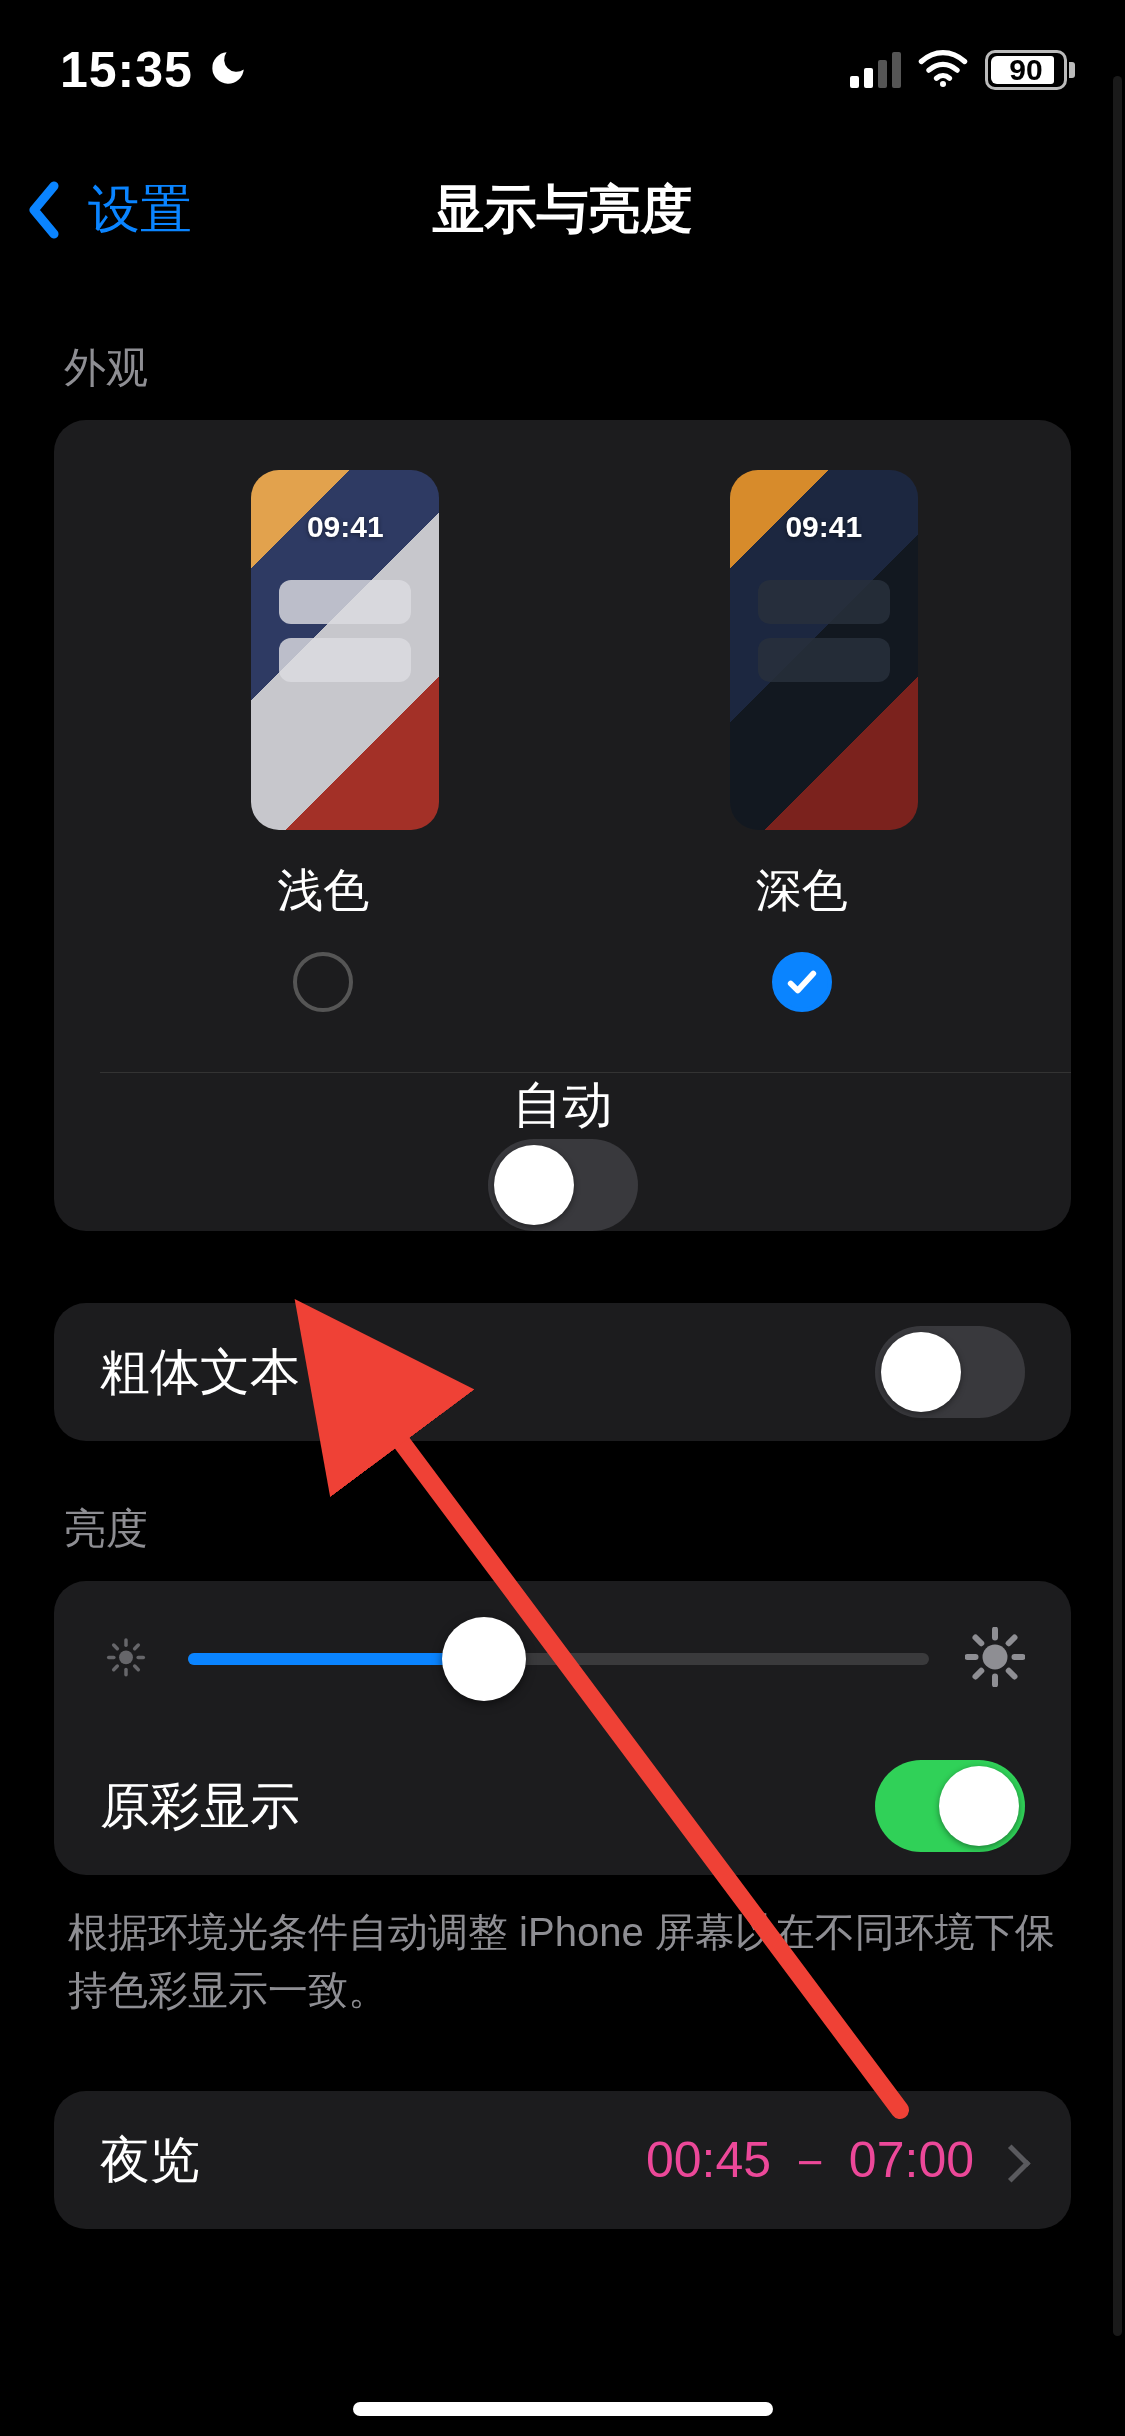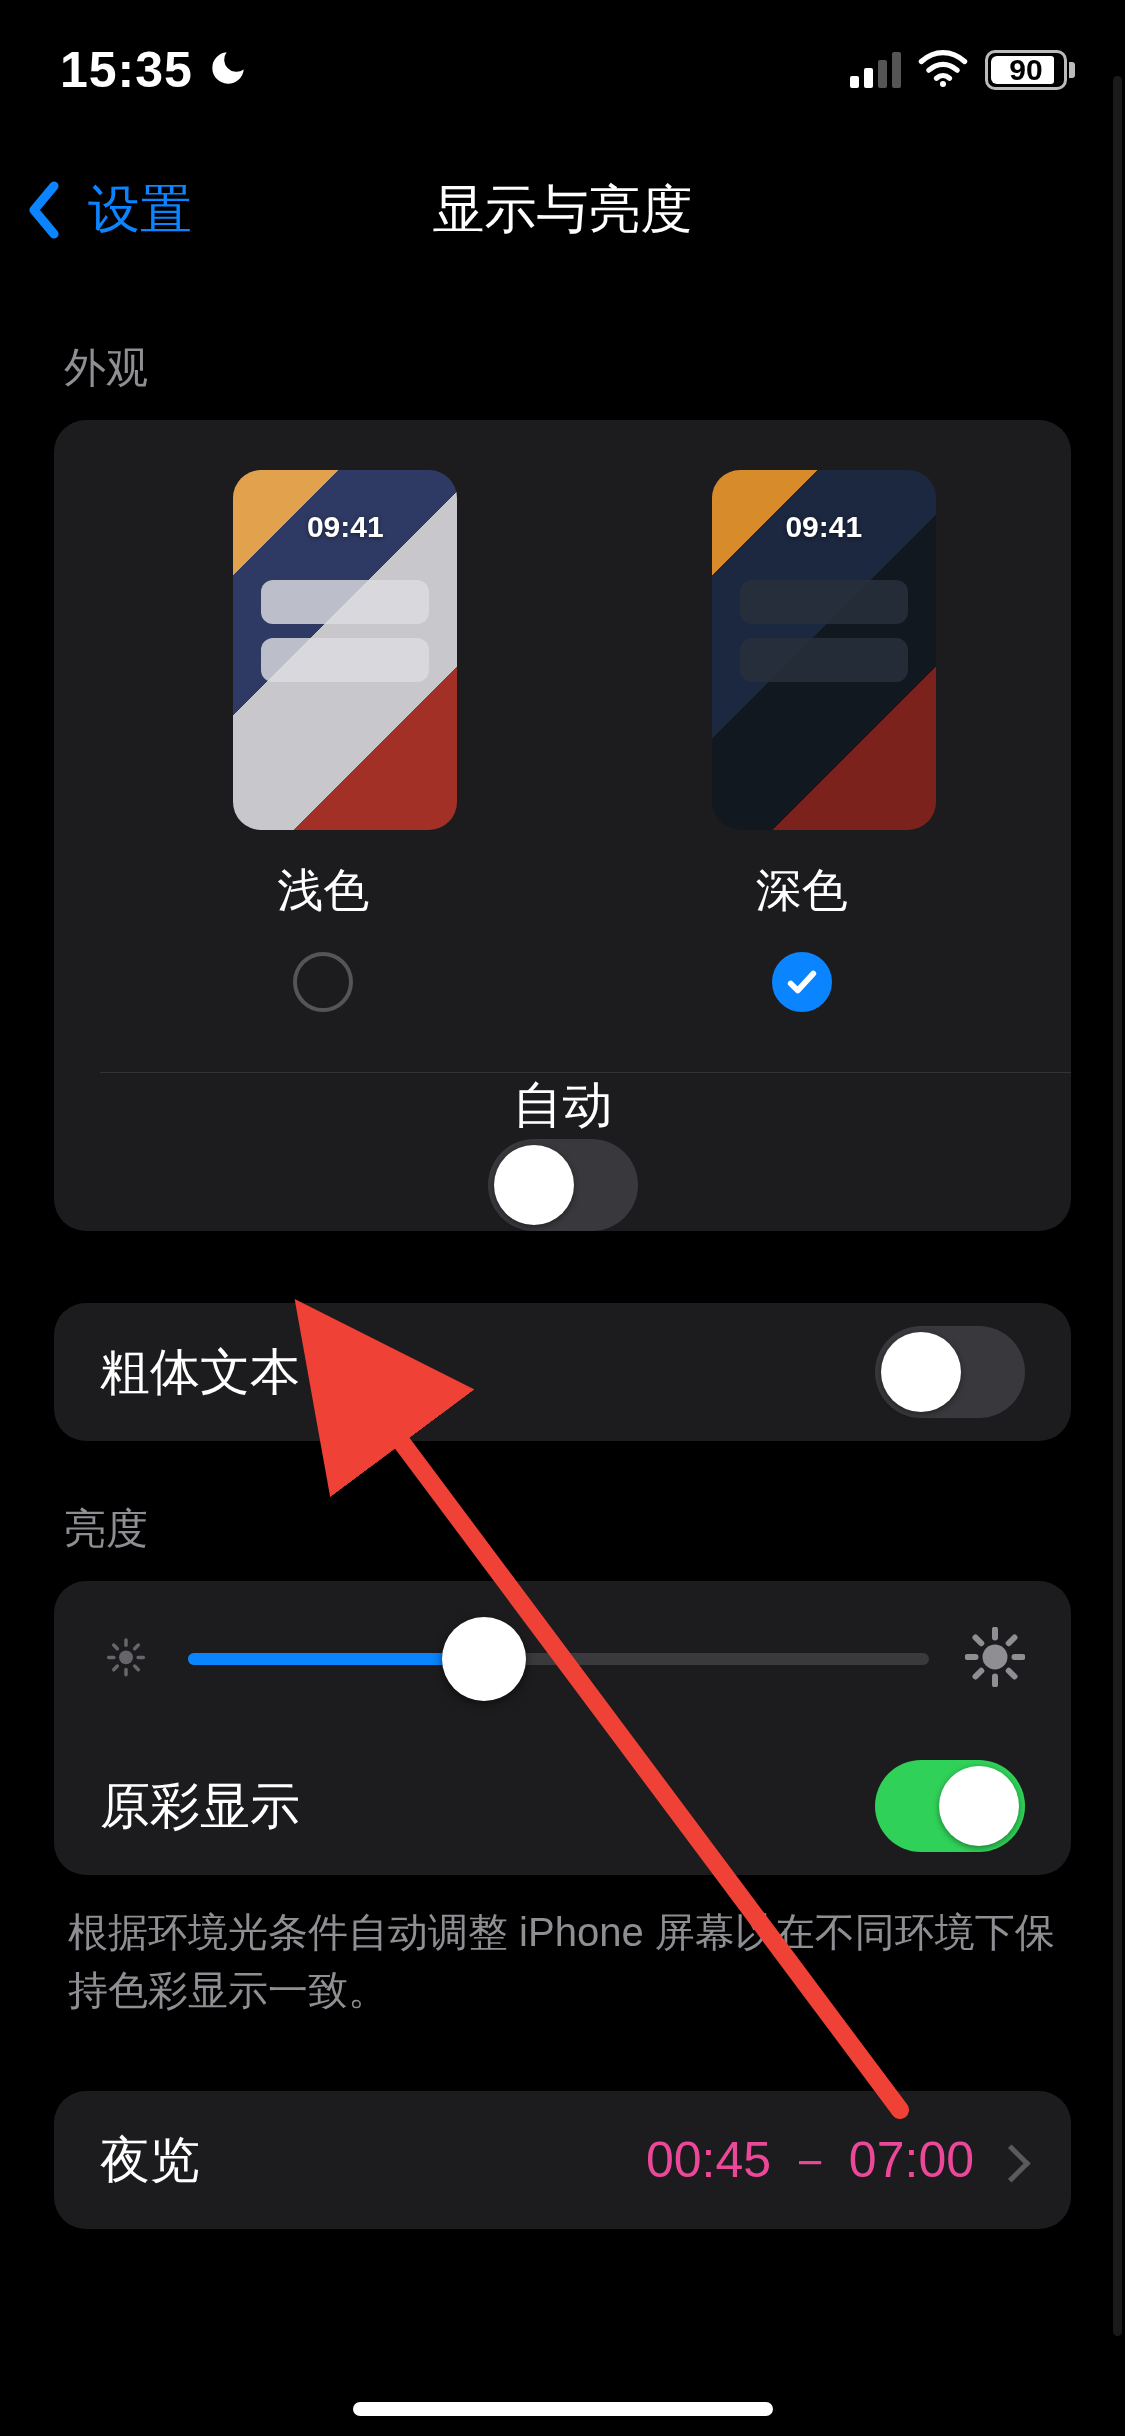--- a/index.html
+++ b/index.html
@@ -23,40 +23,40 @@
   .battery .fill { height: 100%; background: #fff; border-radius: 6px 3px 3px 6px; }
   .battery .pct { position: absolute; left: 0; right: 0; text-align: center;
                   font-size: 30px; font-weight: 700; color: #000; }
   .battery-tip { width: 6px; height: 16px; background: #bbb;
                  border-radius: 0 3px 3px 0; margin-left: 2px; }
 
   
   .nav { position: relative; height: 140px; display: flex; align-items: center; }
   .nav-back { position: absolute; left: 24px; display: flex; align-items: center;
               color: #0a84ff; font-size: 52px; }
-  .nav-title { margin: 0 auto; font-size: 52px; font-weight: 400; }
+  .nav-title { margin: 0 auto; font-size: 52px; font-weight: 700; }
 
   
   .content { padding: 0 54px; }
   .section-header { color: #8e8e93; font-size: 42px; padding: 60px 0 24px 10px; }
   .group { background: #1c1c1e; border-radius: 32px; overflow: hidden; }
   .row { min-height: 138px; display: flex; align-items: center;
          padding: 0 46px; font-size: 50px; position: relative; }
   .row + .row::before, .appearance-divider::before {
     content: ""; position: absolute; top: 0; left: 46px; right: 0;
     height: 1px; background: #333; }
   .row-label { flex: 1; }
   .row-value { color: #ec4899; margin-right: 24px; }
 
   
   .appearance-row { display: flex; justify-content: space-around;
                     padding: 50px 30px 60px; }
   .app-option { display: flex; flex-direction: column; align-items: center;
                 gap: 30px; }
-  .phone { width: 224px; height: 360px; border-radius: 28px; overflow: hidden;
+  .phone { width: 188px; height: 360px; border-radius: 28px; overflow: hidden;
            position: relative; display: flex; flex-direction: column;
            align-items: center; padding-top: 40px; margin-left: 44px; }
   .phone.light { background: linear-gradient(135deg,#e2a24d 0%,#e2a24d 18%,
                    #2e3a63 18%,#2e3a63 42%,#c7c7cc 42%,#c7c7cc 72%,
                    #a33027 72%,#a33027 100%); }
   .phone.dark  { background: linear-gradient(135deg,#d78b2b 0%,#d78b2b 18%,
                    #1c2740 18%,#1c2740 46%,#121820 46%,#121820 72%,
                    #7b221d 72%,#7b221d 100%); }
   .phone-time { font-size: 30px; font-weight: 600; color: #fff;
                 text-shadow: 0 1px 4px rgba(0,0,0,.5); }

